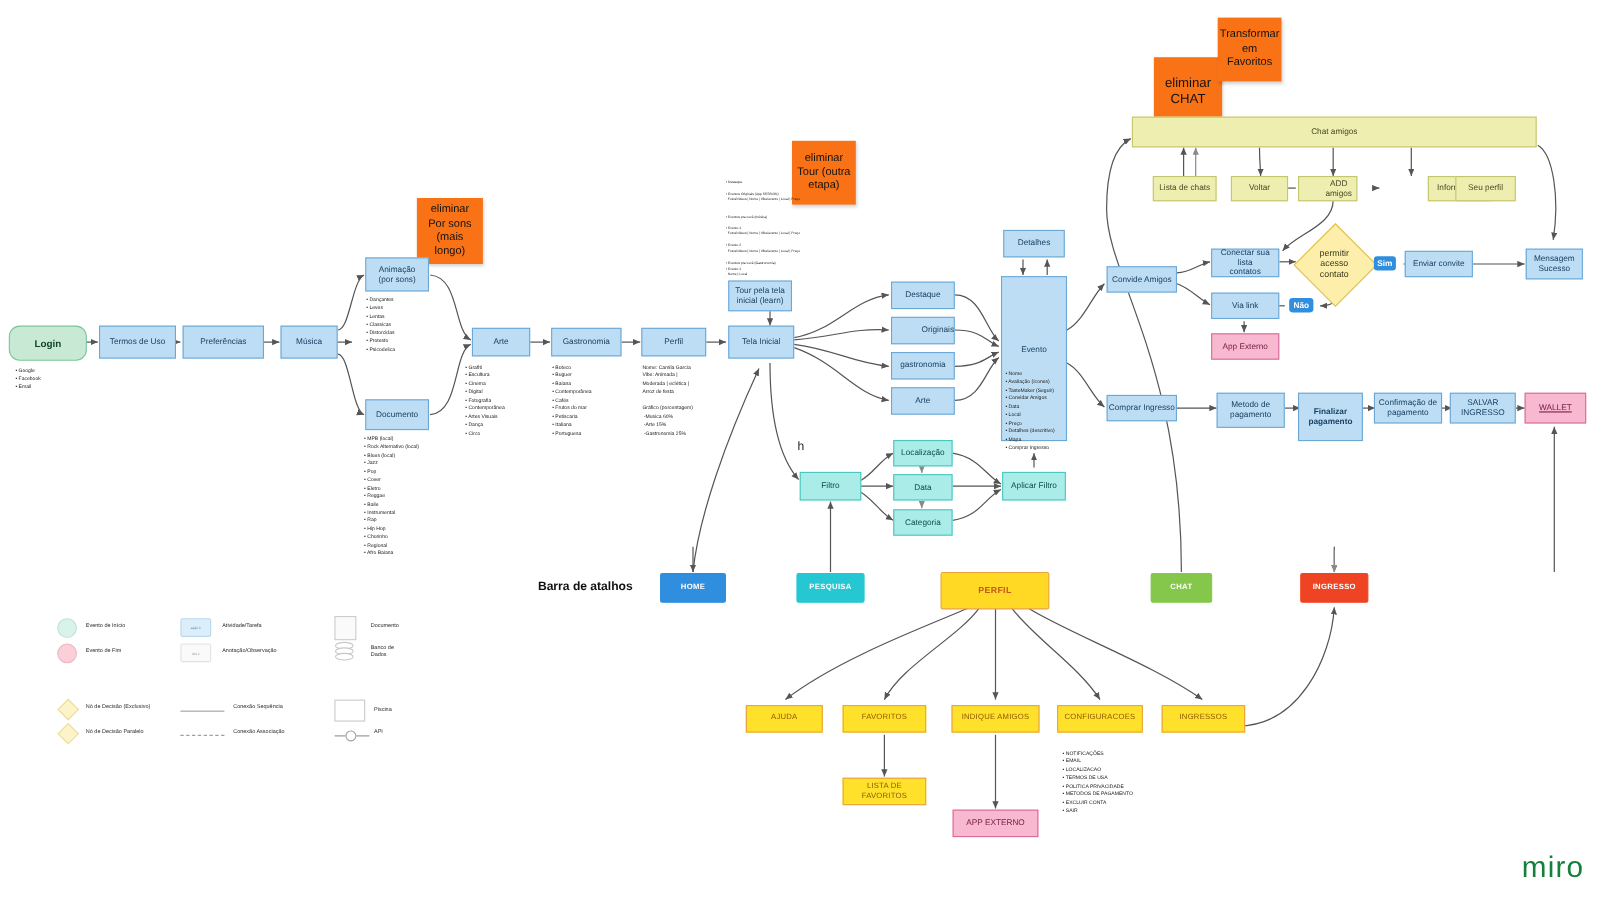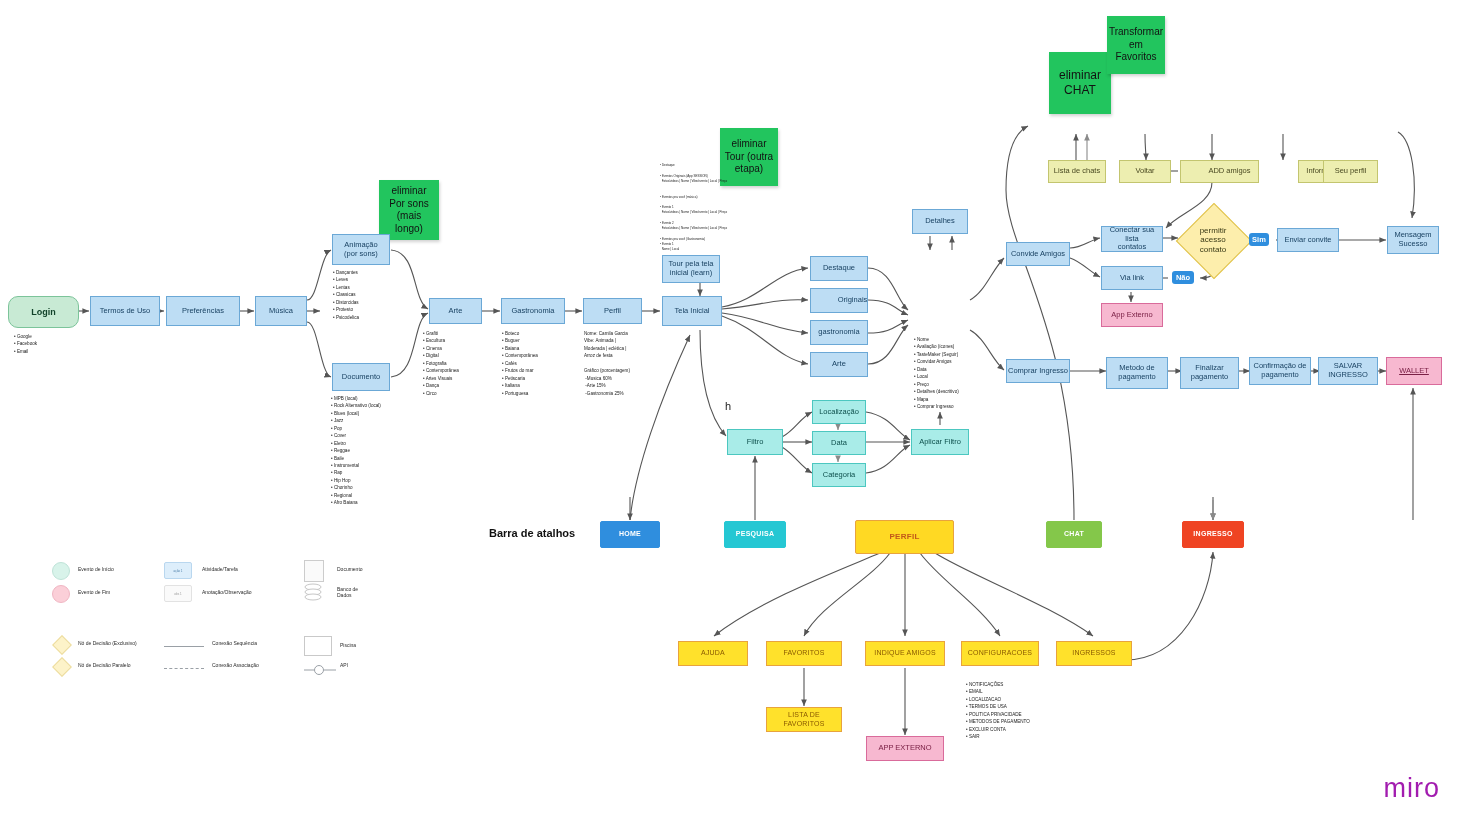--- a/index.html
+++ b/index.html
@@ -18,21 +18,21 @@
         border-radius:10px;font-weight:bold;font-size:9px;}
   .yellowsolid{background:#ffe12b;border:1px solid #e8a33d;color:#8a5a00;font-size:7px;
         letter-spacing:.2px;}
   .tabbtn{border-radius:2px;color:#fff;font-size:7px;font-weight:bold;letter-spacing:.3px;}
   .t-home{background:#2f8ede;border:1px solid #2f8ede;}
   .t-pesq{background:#25c7d3;border:1px solid #25c7d3;}
   .t-perfil{background:#ffd923;border:1px solid #e8a33d;color:#c2581a;}
   .t-chat{background:#84c74a;border:1px solid #84c74a;}
   .t-ing{background:#ef4423;border:1px solid #ef4423;}
 
-  .sticky{position:absolute;background:#22c55e;color:#121212;display:flex;
+  .sticky{position:absolute;background:#f97316;color:#121212;display:flex;
           align-items:center;justify-content:center;text-align:center;
           font-size:10px;line-height:1.25;box-shadow:1px 2px 3px rgba(0,0,0,.18);}
 
   .diamond{position:absolute;background:#fdeeac;border:1px solid #e0c24a;
            transform:rotate(45deg);}
   .diamond-label{position:absolute;display:flex;align-items:center;justify-content:center;
            text-align:center;font-size:8px;color:#3a3a16;line-height:1.15;}
 
   .pill{position:absolute;background:#2f8ede;color:#fff;border-radius:3px;
         font-size:7.5px;font-weight:bold;display:flex;align-items:center;
@@ -51,21 +51,21 @@
   .lg-circ{position:absolute;width:16px;height:16px;border-radius:50%;}
   .lg-dia{position:absolute;width:12px;height:12px;transform:rotate(45deg);}
   .lg-rect{position:absolute;width:26px;height:15px;border-radius:2px;
            display:flex;align-items:center;justify-content:center;font-size:3px;}
   .lg-line{position:absolute;height:0;border-top:1px solid #9aa0a6;width:40px;}
   .lg-dash{position:absolute;height:0;border-top:1px dashed #9aa0a6;width:40px;}
   .lg-doc{position:absolute;width:18px;height:20px;background:#fafafa;border:1px solid #ccc;}
   .lg-db{position:absolute;width:18px;height:20px;}
   .lg-pool{position:absolute;width:26px;height:18px;background:#fff;border:1px solid #c9c9c9;}
 
-  .miro{position:absolute;right:24px;bottom:22px;font-size:27px;color:#a21caf;
+  .miro{position:absolute;right:24px;bottom:22px;font-size:27px;color:#15803d;
         letter-spacing:1px;}
   svg.edges{position:absolute;left:0;top:0;width:1464px;height:826px;pointer-events:none;}
 </style>
 </head>
 <body>
 
 <div id="canvas">
 
   <svg class="edges" viewBox="0 0 1464 826">
     <defs>
@@ -271,41 +271,44 @@
   <div class="node blue" style="left:662px;top:255px;width:58px;height:28px;white-space:pre-line;">Tour pela tela
 inicial (learn)</div>
   <div class="node blue" style="left:662px;top:296px;width:60px;height:30px;">Tela Inicial</div>
 
   <div class="node blue" style="left:810px;top:256px;width:58px;height:25px;">Destaque</div>
   <div class="node blue" style="left:810px;top:288px;width:58px;height:25px;padding-left:27px;">Originais</div>
   <div class="node blue" style="left:810px;top:320px;width:58px;height:25px;">gastronomia</div>
   <div class="node blue" style="left:810px;top:352px;width:58px;height:25px;">Arte</div>
 
   <div class="node blue" style="left:912px;top:209px;width:56px;height:25px;">Detalhes</div>
+  <div class="node blue" style="left:910px;top:251px;width:60px;height:150px;align-items:flex-start;
+              justify-content:center;padding-top:62px;">Evento</div>
   <div class="blist" style="left:914px;top:336px;">• Nome
 • Avaliação (ícones)
 • TasteMaker (Seguir)
 • Convidar Amigos
 • Data
 • Local
 • Preço
 • Detalhes (descritivo)
 • Mapa
 • Comprar Ingresso</div>
 
   <div class="hmark" style="left:725px;top:400px;">h</div>
   <div class="node cyan" style="left:727px;top:429px;width:56px;height:26px;">Filtro</div>
   <div class="node cyan" style="left:812px;top:400px;width:54px;height:24px;">Localização</div>
   <div class="node cyan" style="left:812px;top:431px;width:54px;height:24px;">Data</div>
   <div class="node cyan" style="left:812px;top:463px;width:54px;height:24px;">Categoria</div>
   <div class="node cyan" style="left:911px;top:429px;width:58px;height:26px;">Aplicar Filtro</div>
 
+  <div class="node yellowg" style="left:1029px;top:106px;width:368px;height:28px;">Chat amigos</div>
   <div class="node yellowg" style="left:1048px;top:160px;width:58px;height:23px;">Lista de chats</div>
   <div class="node yellowg" style="left:1119px;top:160px;width:52px;height:23px;">Voltar</div>
-  <div class="node yellowg" style="left:1180px;top:160px;width:79px;height:23px;padding-left:20px;">ADD amigos</div>
+  <div class="node yellowg" style="left:1180px;top:160px;width:54px;height:23px;padding-left:20px;">ADD amigos</div>
   <div class="node yellowg" style="left:1254px;top:160px;width:58px;height:23px;margin-left:44px;">Informações</div>
   <div class="node yellowg" style="left:1323px;top:160px;width:55px;height:23px;">Seu perfil</div>
 
   <div class="node blue" style="left:1006px;top:242px;width:64px;height:24px;">Convide Amigos</div>
   <div class="node blue" style="left:1101px;top:226px;width:62px;height:26px;white-space:pre-line;">Conectar sua lista
 contatos</div>
   <div class="node blue" style="left:1101px;top:266px;width:62px;height:24px;">Via link</div>
   <div class="node pink" style="left:1101px;top:303px;width:62px;height:24px;">App Externo</div>
 
   <div class="diamond" style="left:1187px;top:214px;width:52px;height:52px;"></div>
@@ -315,21 +318,21 @@
   <div class="pill" style="left:1249px;top:233px;width:20px;height:13px;">Sim</div>
   <div class="pill" style="left:1172px;top:271px;width:22px;height:13px;">Não</div>
 
   <div class="node blue" style="left:1277px;top:228px;width:62px;height:24px;">Enviar convite</div>
   <div class="node blue" style="left:1387px;top:226px;width:52px;height:28px;white-space:pre-line;">Mensagem
 Sucesso</div>
 
   <div class="node blue" style="left:1006px;top:359px;width:64px;height:24px;">Comprar Ingresso</div>
   <div class="node blue" style="left:1106px;top:357px;width:62px;height:32px;white-space:pre-line;text-align:center;">Metodo de
 pagamento</div>
-  <div class="node blue" style="left:1180px;top:357px;width:59px;height:32px;white-space:pre-line;">Finalizar
+  <div class="node blue" style="left:1180px;top:357px;width:59px;height:44px;white-space:pre-line;font-weight:bold;">Finalizar
 pagamento</div>
   <div class="node blue" style="left:1249px;top:357px;width:62px;height:28px;white-space:pre-line;">Confirmação de
 pagamento</div>
   <div class="node blue" style="left:1318px;top:357px;width:60px;height:28px;white-space:pre-line;">SALVAR
 INGRESSO</div>
   <div class="node pink" style="left:1386px;top:357px;width:56px;height:28px;text-decoration:underline;">WALLET</div>
 
   <div class="barlabel" style="left:489px;top:527px;">Barra de atalhos</div>
   <div class="node tabbtn t-home" style="left:600px;top:521px;width:60px;height:27px;">HOME</div>
   <div class="node tabbtn t-pesq" style="left:724px;top:521px;width:62px;height:27px;">PESQUISA</div>

